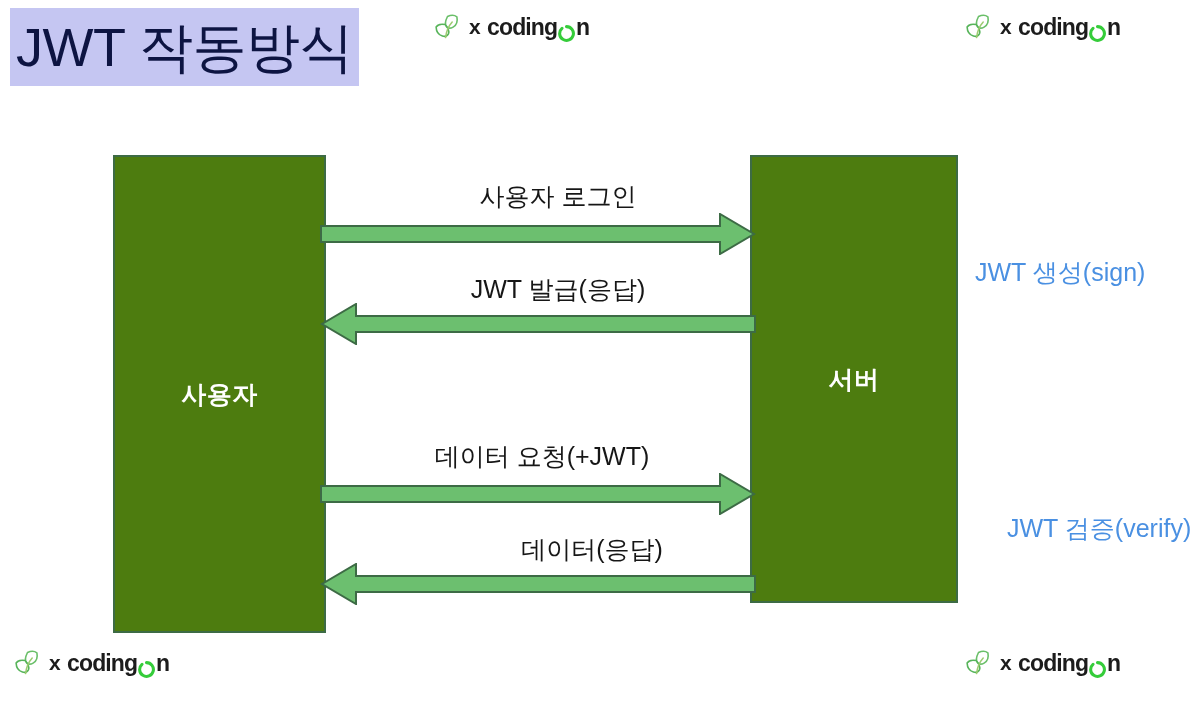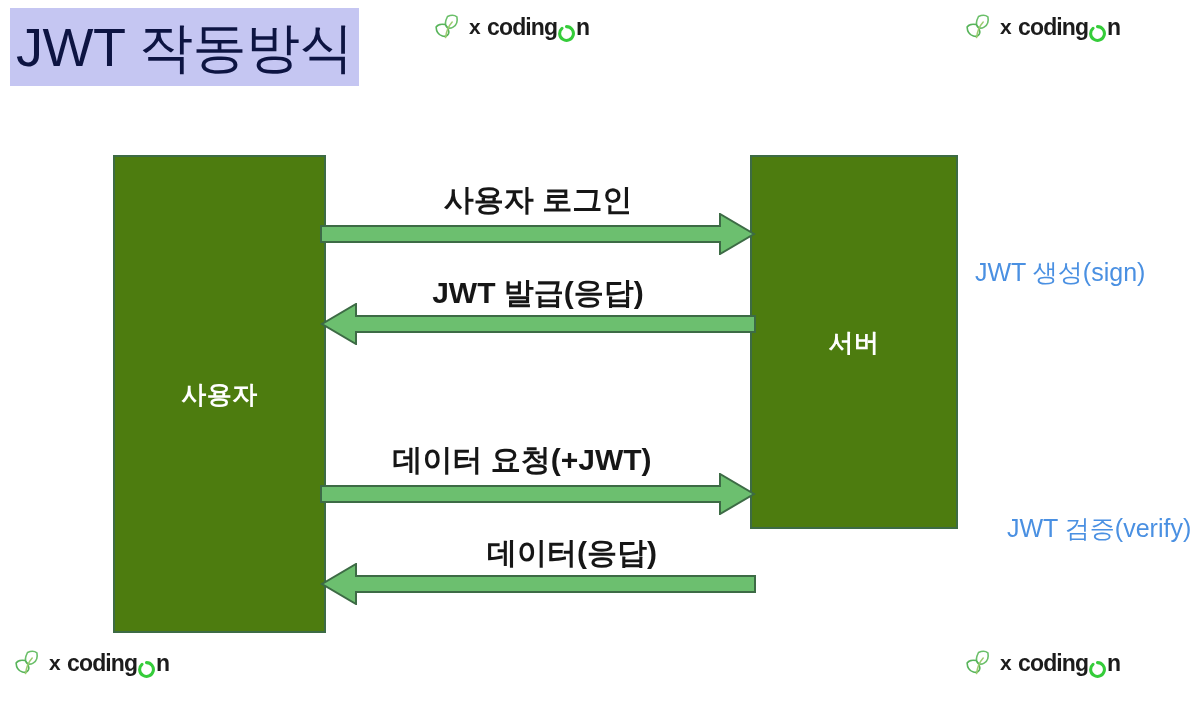--- a/index.html
+++ b/index.html
@@ -87,34 +87,35 @@
     align-items: center;
     justify-content: center;
   }
   .lane-label {
     color: #ffffff;
     font-size: 25px;
     font-weight: 700;
     letter-spacing: 0.5px;
   }
   #lane-user   { left: 113px; top: 155px; width: 213px; height: 478px; }
-  #lane-server { left: 750px; top: 155px; width: 208px; height: 374px; }
+  #lane-server { left: 750px; top: 155px; width: 208px; height: 448px; }
 
   .arrow {
     position: absolute;
   }
   .arrow svg { display: block; }
 
   .msg-label {
     position: absolute;
     color: #161616;
-    font-size: 30px;
-    font-weight: 700;
+    font-size: 25px;
+    font-weight: 400;
     white-space: nowrap;
     text-align: center;
+    padding-left: 20px;
   }
 
   .side-note {
     position: absolute;
     color: #4a90e2;
     font-size: 25px;
     font-weight: 400;
     white-space: nowrap;
   }
 </style>

